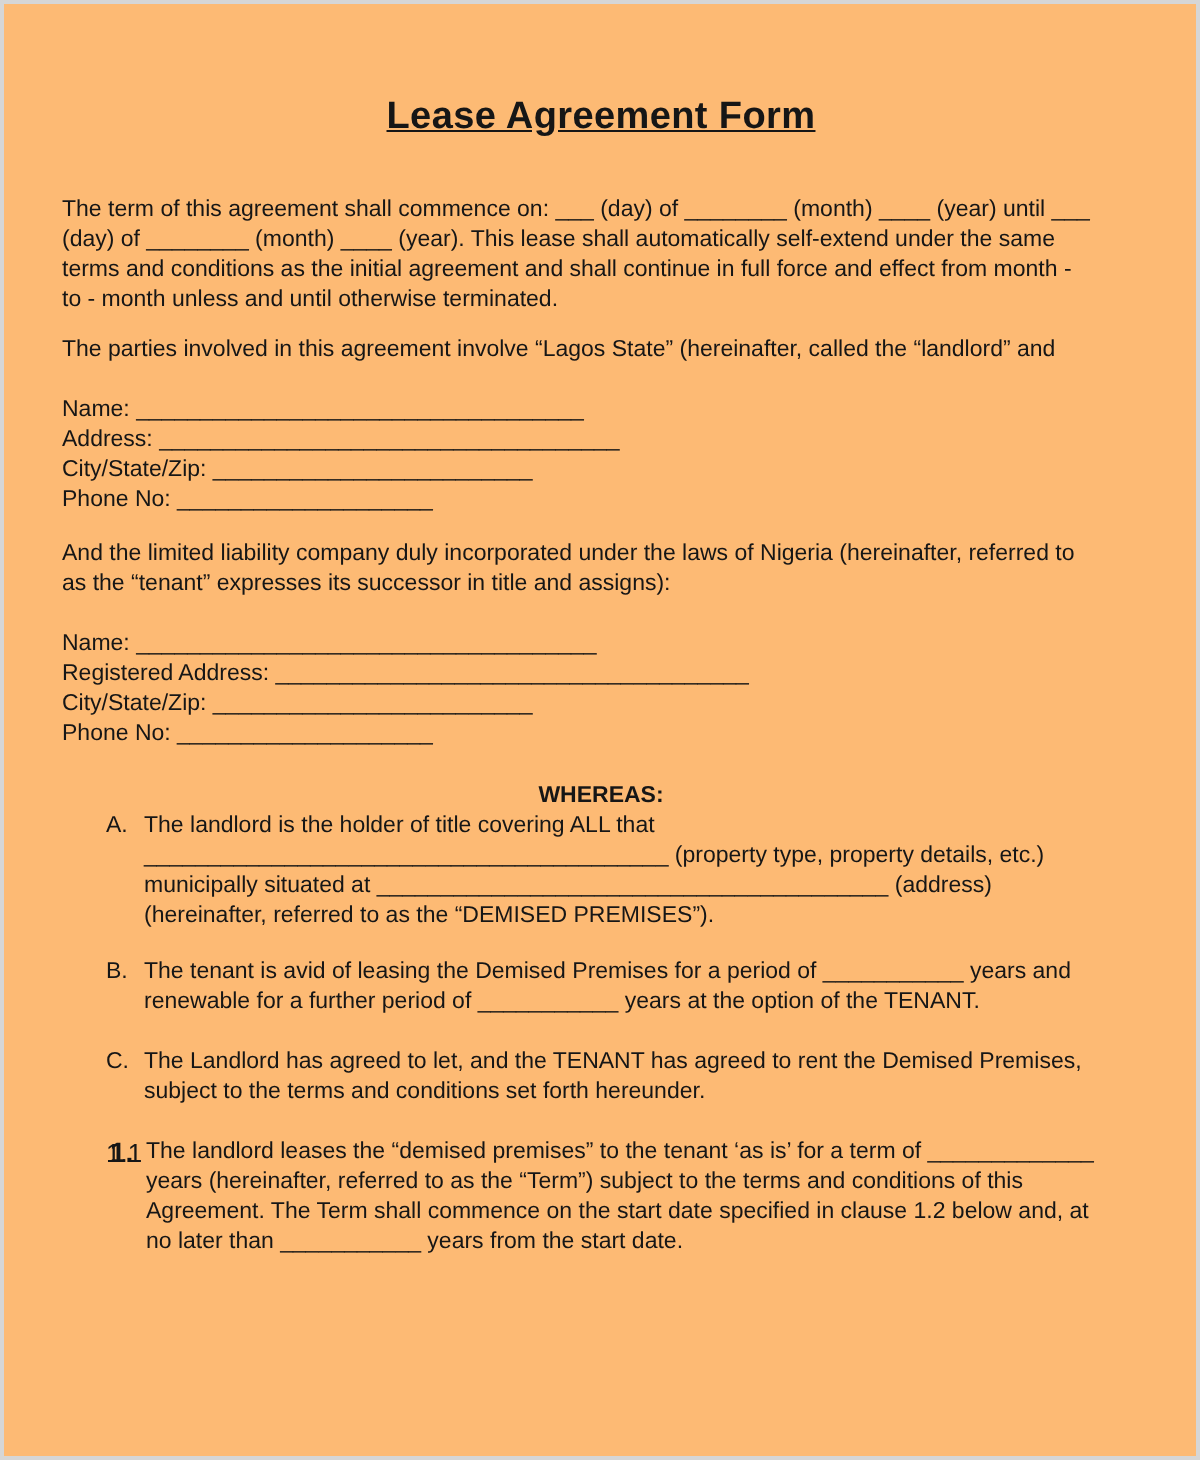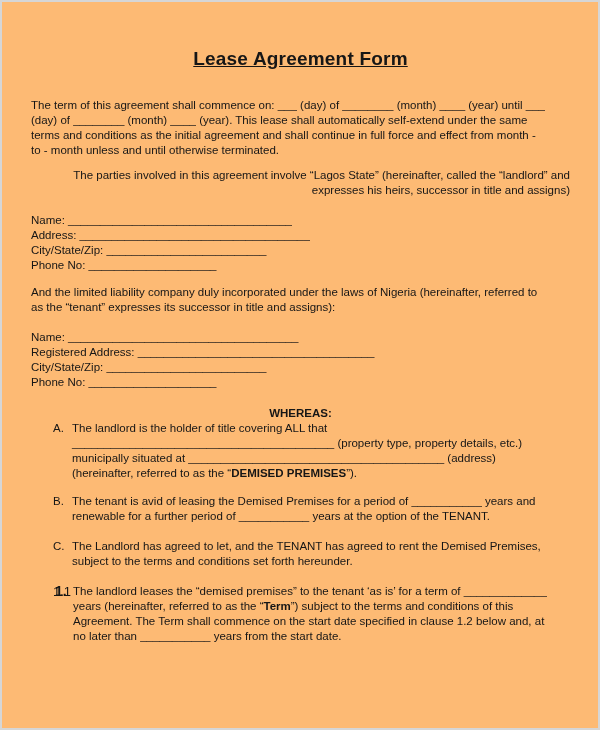--- a/index.html
+++ b/index.html
@@ -19,23 +19,23 @@
     margin: 44px 0 0 0;
     text-align: center;
     font-size: 19px;
     line-height: 26px;
     font-weight: bold;
     text-decoration: underline;
     letter-spacing: 0.2px;
   }
   .block { font-size: 11.5px; line-height: 15px; }
   .tline { white-space: pre; font-size: 11.5px; line-height: 15px; }
-  .bold { font-weight: bold; }
+  .bold { font-weight: normal; }
   .m-term     { margin-top: 26px; }
-  .m-parties  { margin-top: 10px; text-align: right; }
+  .m-parties  { margin-top: 10px; }
   .m-lfields  { margin-top: 15px; }
   .m-tenantp  { margin-top: 12px; }
   .m-tfields  { margin-top: 15px; }
   .m-whereas  { margin-top: 16px; font-weight: bold; text-align: center; }
   .m-itema    { margin-top: 0; }
   .m-itemb    { margin-top: 13px; }
   .m-itemc    { margin-top: 15px; }
   .m-sech     { margin-top: 13px; }
   .m-clause   { margin-top: 15px; }
   .list-item { position: relative; padding-left: 41px; }
@@ -64,21 +64,20 @@
 
     <div class="block m-term">
         <div class="tline"><span>The term of this agreement shall commence on: ___ (day) of ________ (month) ____ (year) until ___</span></div>
         <div class="tline"><span>(day) of ________ (month) ____ (year). This lease shall automatically self-extend under the same</span></div>
         <div class="tline"><span>terms and conditions as the initial agreement and shall continue in full force and effect from month -</span></div>
         <div class="tline"><span>to - month unless and until otherwise terminated.</span></div>
       </div>
 
     <div class="block m-parties">
         <div class="tline"><span>The parties involved in this agreement involve “Lagos State” (hereinafter, called the “landlord” and</span></div>
-        <div class="tline"><span>expresses his heirs, successor in title and assigns)</span></div>
       </div>
 
     <div class="block m-lfields">
         <div class="tline"><span>Name: ___________________________________</span></div>
         <div class="tline"><span>Address: ____________________________________</span></div>
         <div class="tline"><span>City/State/Zip: _________________________</span></div>
         <div class="tline"><span>Phone No: ____________________</span></div>
       </div>
 
     <div class="block m-tenantp">

